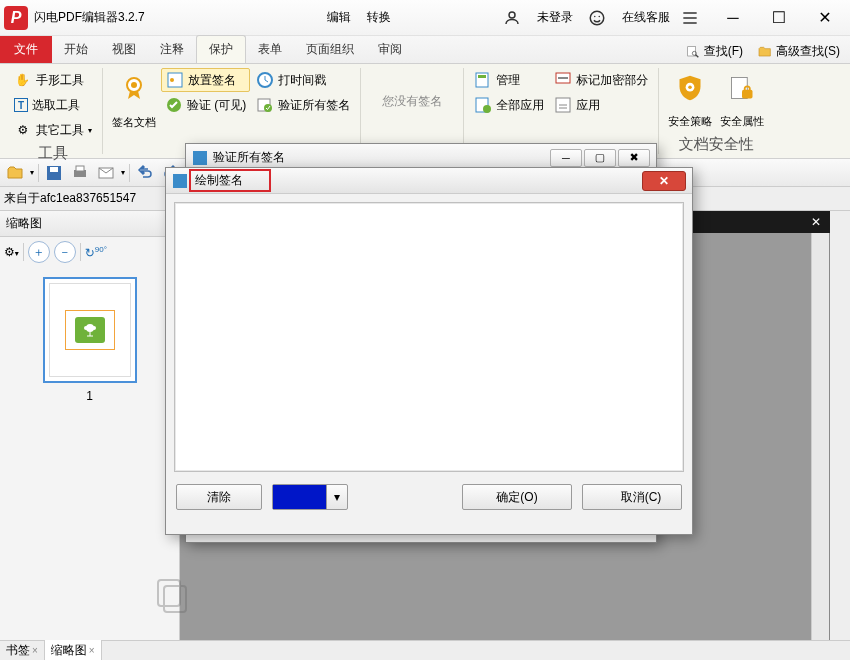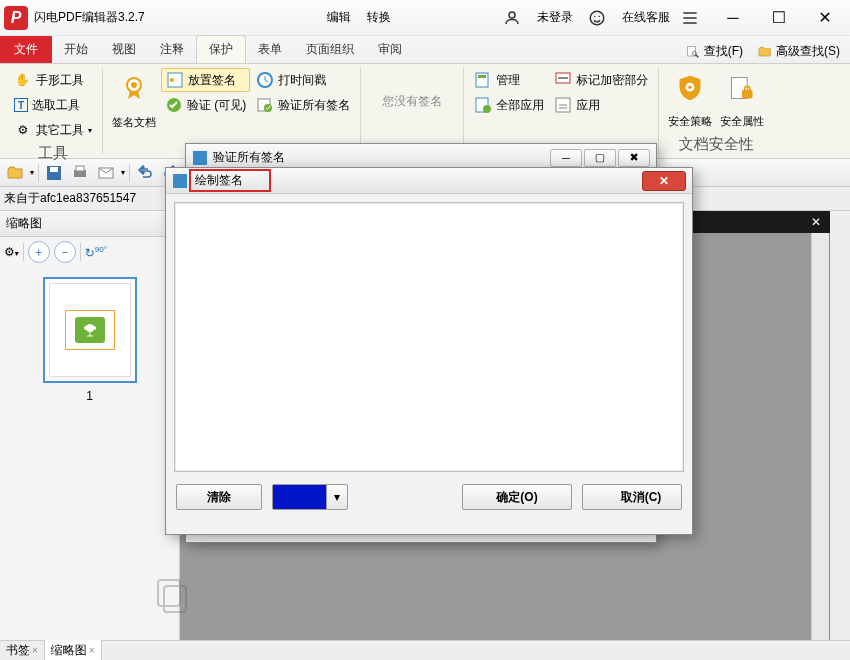--- a/index.html
+++ b/index.html
@@ -80,21 +80,21 @@
 .dlg-wbtns { margin-left:auto; display:flex; gap:2px;}
 .dlg-wbtns .wb { width:32px; height:18px; border:1px solid #b0b0b0; border-radius:2px; background:linear-gradient(#fdfdfd,#e8e8e8); display:flex;align-items:center;justify-content:center; font-size:11px;}
 
 
 .dlg-draw { left:165px; top:167px; width:528px; height:368px;}
 .dlg-draw .dlg-tb { height:26px; }
 .dlg-draw .dlg-tb .dlg-title-wrap { display:inline-block; border:2px solid #d7272d; padding:1px 26px 1px 4px; margin-left:-4px; margin-top:-1px;}
 .dlg-draw-close { margin-left:auto; width:44px; height:20px; background: #d7473a; border-radius:3px; border:1px solid #a02e24; display:flex;align-items:center;justify-content:center; color:#fff; font-weight:bold;}
 .draw-canvas { margin:8px; background:#fff; border:1px solid #bfbfbf; height:270px; box-shadow: inset 0 0 0 1px #e8e8e8;}
 .dlg-btn-row { display:flex; gap:10px; padding:4px 10px 8px; align-items:center;}
-.dlg-btn { height:26px; border:1px solid #9a9a9a; background:linear-gradient(#fcfcfc,#e6e6e6); border-radius:2px; display:flex; align-items:center; justify-content:center; padding:0 18px;font-weight:bold;}
+.dlg-btn { height:26px; border:1px solid #9a9a9a; background:linear-gradient(#fcfcfc,#e6e6e6); border-radius:2px; display:flex; align-items:center; justify-content:center; padding:0 18px;}
 .dlg-btn.wide { width:86px; padding:0;}
 .color-pick { display:flex; height:26px; border:1px solid #9a9a9a; border-radius:2px; background:linear-gradient(#fcfcfc,#e6e6e6);}
 .color-pick .swatch { width:54px; height:100%; background:#0016c8; border-right:1px solid #9a9a9a;}
 .color-pick .arrow { width:20px; display:flex;align-items:center;justify-content:center;}
 .dlg-btn-row .spacer { flex:1;}
 
 svg { display:block; }
 </style>
 </head>
 <body>

